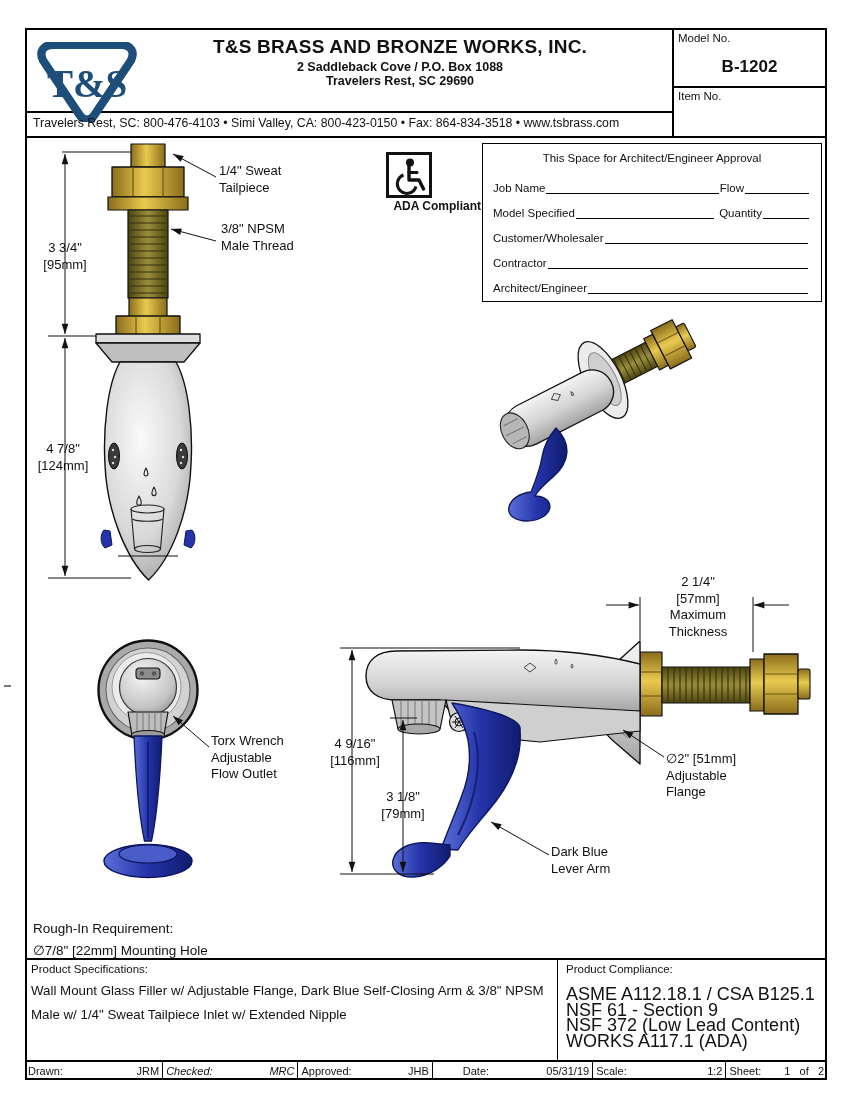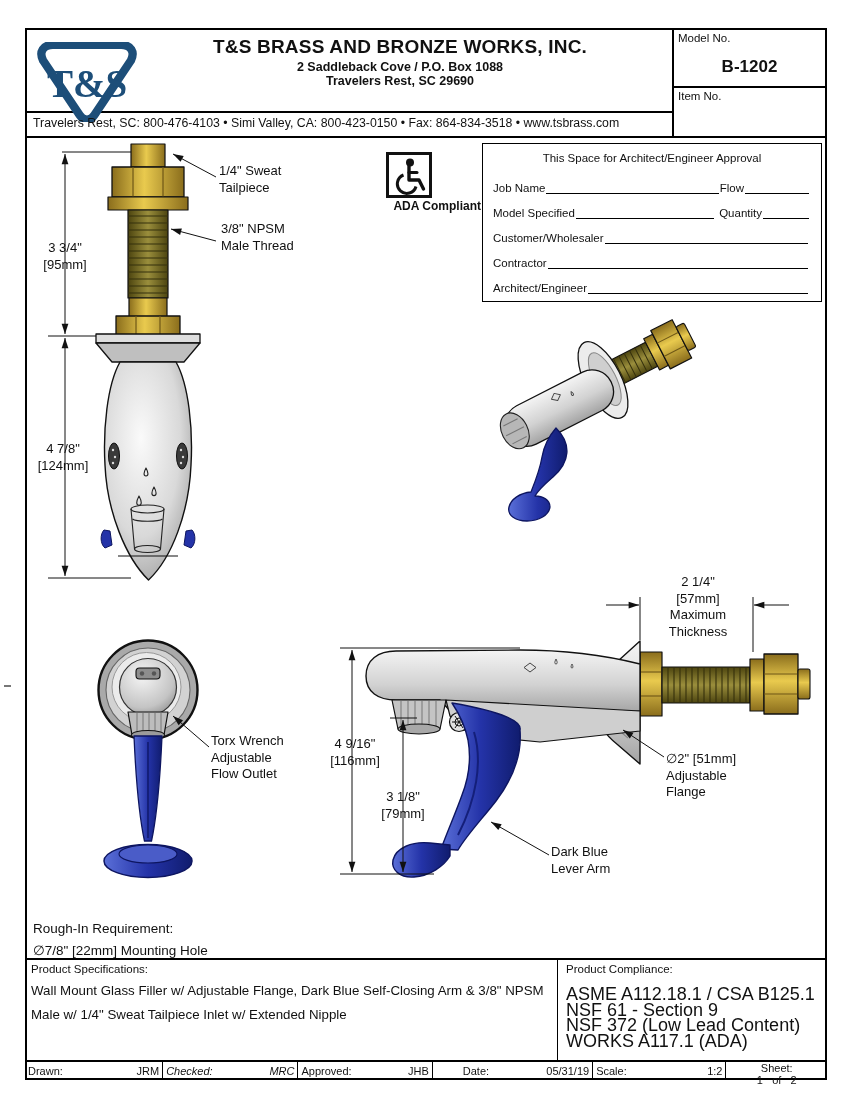--- a/index.html
+++ b/index.html
@@ -357,19 +357,19 @@
       <span class="tb-val">JHB</span>
     </div>
     <div class="tb-cell" style="width:138px;margin-left:27px;">
       <span>Date:</span>
       <span class="tb-val">05/31/19</span>
     </div>
     <div class="tb-cell" style="width:138px;">
       <span>Scale:</span>
       <span class="tb-val">1:2</span>
     </div>
-    <div class="tb-cell" style="width:104px;flex-direction:column;">
+    <div class="tb-cell" style="width:104px;">
       <span>Sheet:</span>
       <span class="tb-val">1   of   2</span>
     </div>
   </div>
 
 </div>
 
 </body></html>

